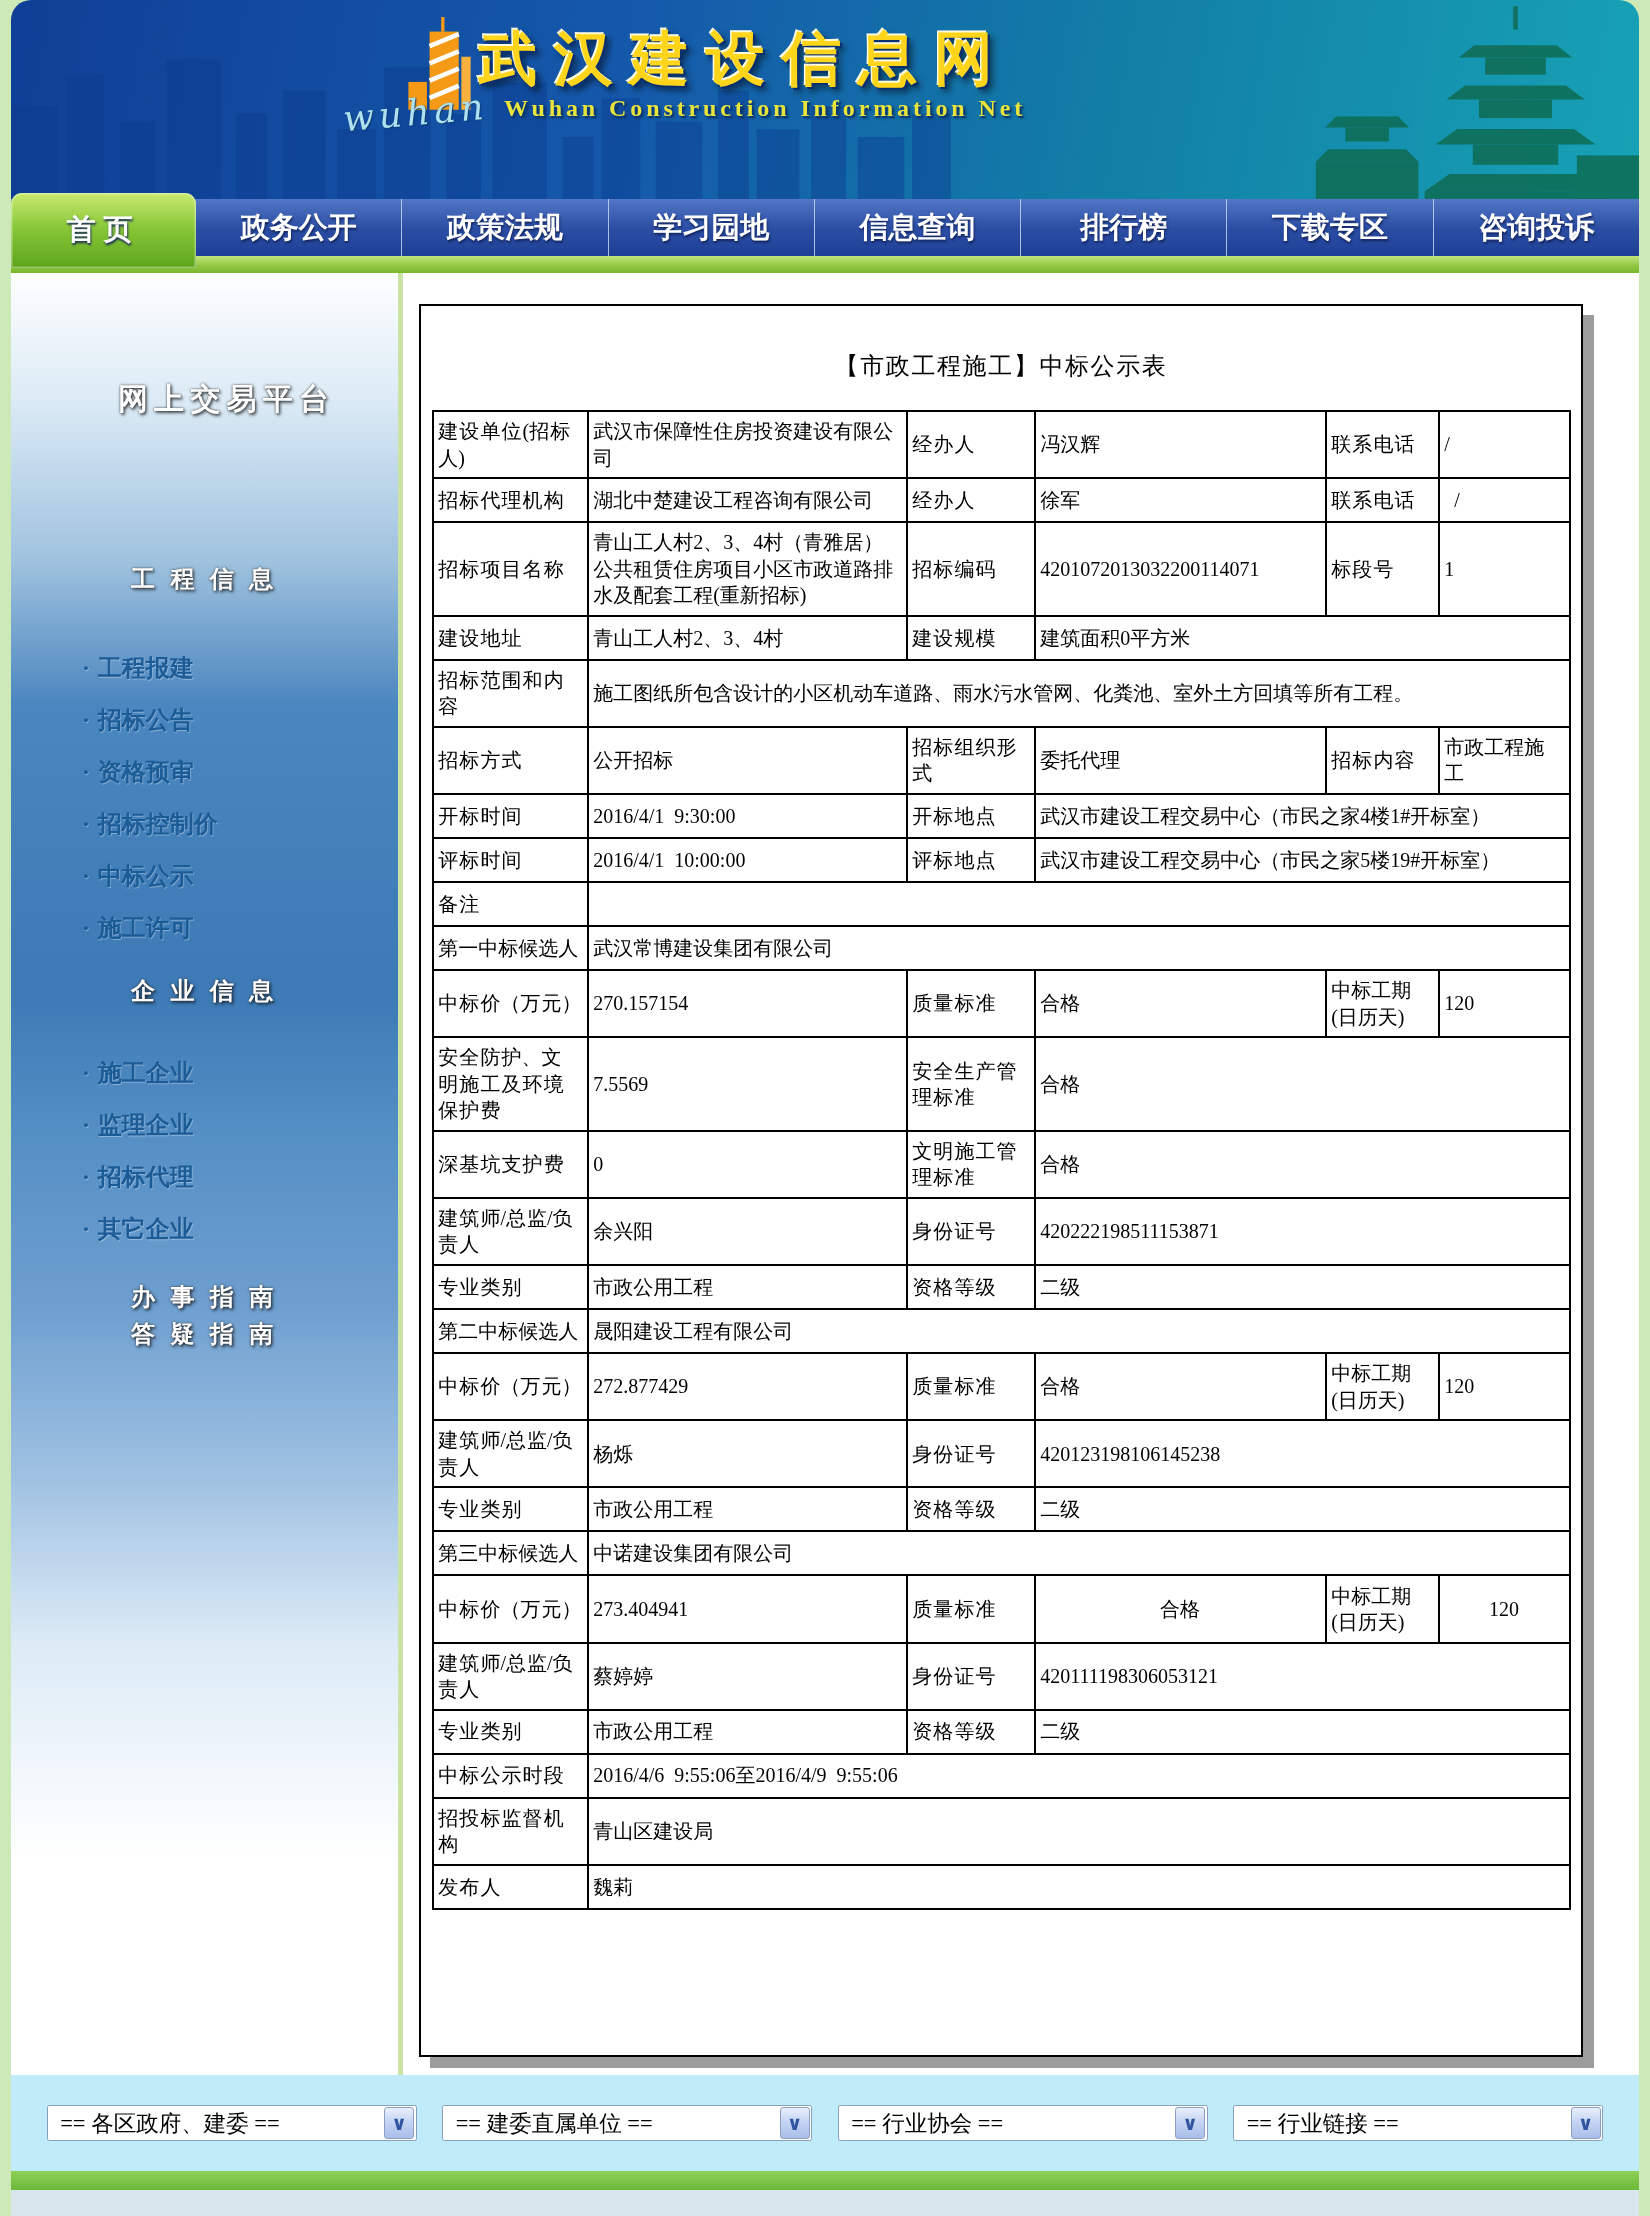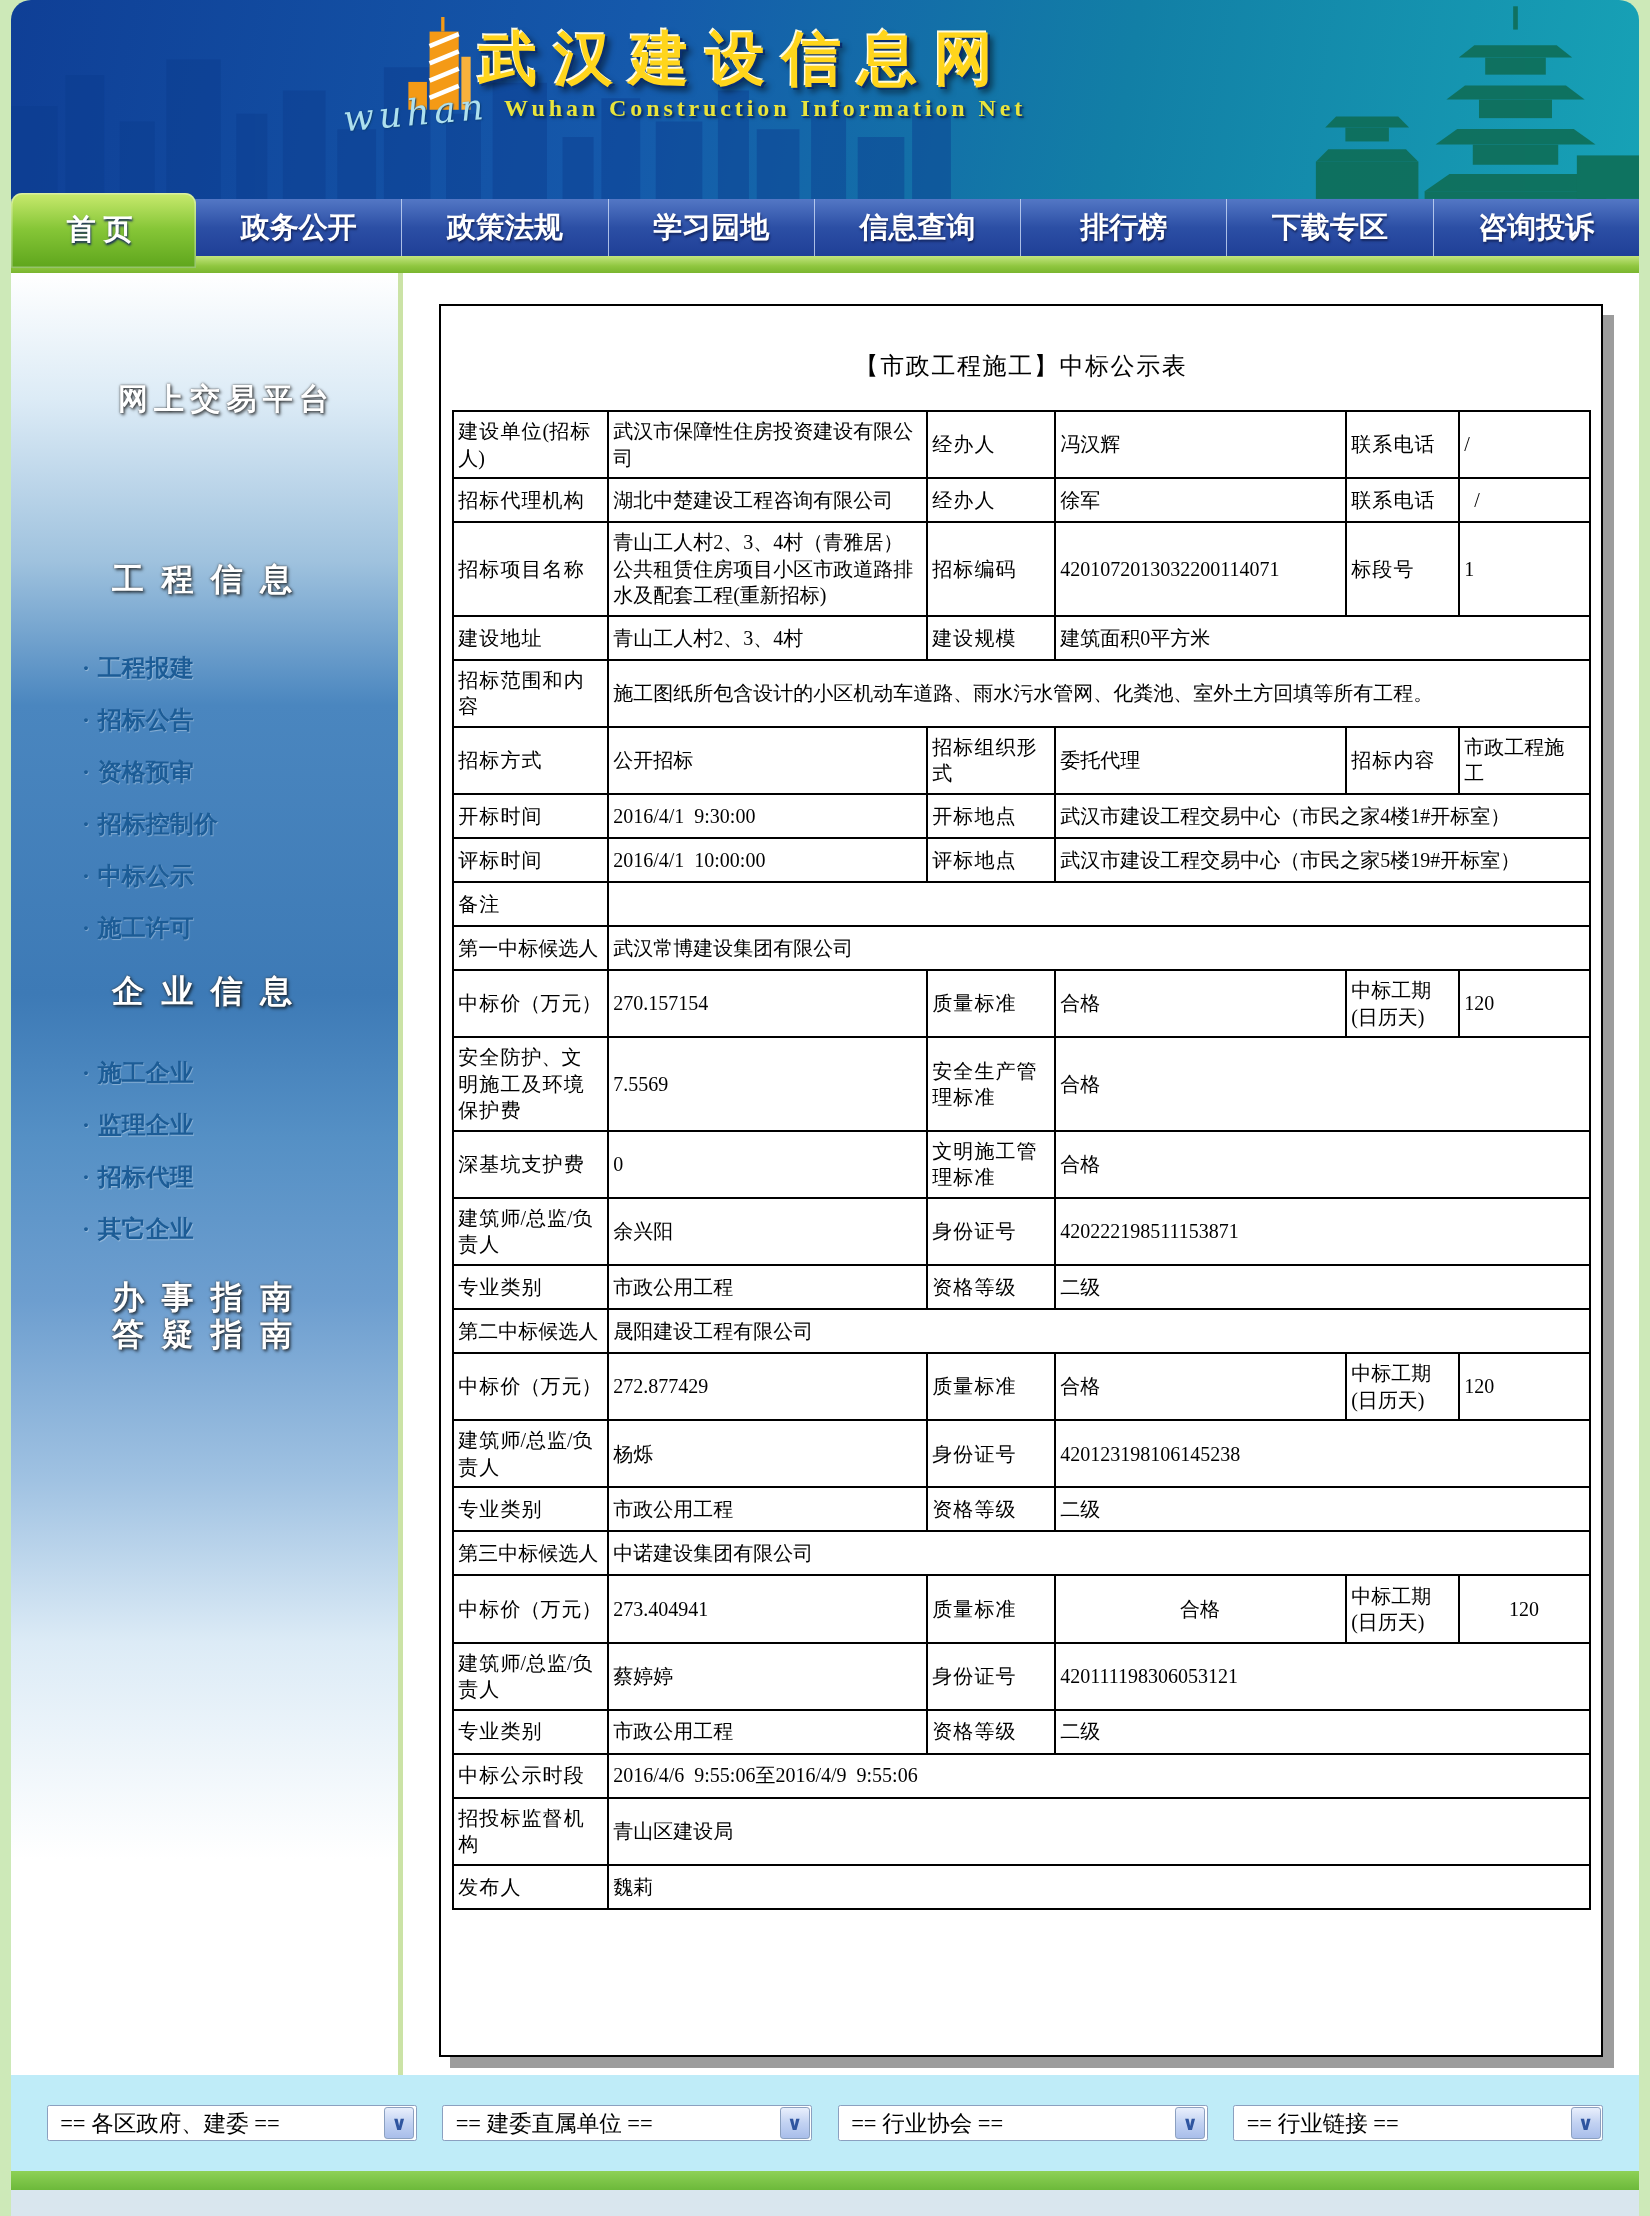--- a/index.html
+++ b/index.html
@@ -36,36 +36,36 @@
     border-radius:11px 11px 0 0;box-shadow:inset 0 0 0 1.6px rgba(255,255,255,.35);
     letter-spacing:7.8px;}
   .green-strip{height:17px;background:linear-gradient(#c3e57e,#8fc63f 60%,#7ab52e);
     position:relative;z-index:2;}
 
   
   .main{display:flex;background:#ffffff;min-height:1802px;}
   .sidebar{flex:0 0 387px;border-right:5.4px solid #cbe3a6;text-align:center;
     background:linear-gradient(180deg,#ffffff 0%,#dcebf6 7%,#9fc2de 16%,#4a86bf 24%,
       #3d7ab6 40%,#5590c5 48%,#6d9ecf 57%,#a0c2e2 67%,#dcebf6 76%,#ffffff 88%,#ffffff 100%);}
-  .side-head{height:37px;line-height:37px;color:#fff;font-size:32px;font-weight:bold;
+  .side-head{height:37px;line-height:37px;color:#fff;font-size:24px;font-weight:bold;
     letter-spacing:4.7px;text-shadow:1.6px 2.3px 3.1px rgba(0,0,0,.65),0 0 2.3px #3a3a3a;}
   .side-platform{margin-top:107px;font-size:30px;letter-spacing:6.2px;padding-left:44px;}
   .head-project-info{margin-top:144px;}
   .head-enterprise-info{margin-top:18.6px;}
   .head-service-guide{margin-top:24px;}
   .head-qa-guide{}
   .items-project-info{margin-top:44px;}
   .items-enterprise-info{margin-top:37px;}
   .side-item{height:52px;line-height:52px;text-align:left;padding-left:71px;
     color:#1c5c96;font-size:24px;font-weight:bold;cursor:pointer;
     text-shadow:0.8px 0.8px 0.8px rgba(255,255,255,.35);}
   .side-item .dot{margin-right:7.8px;}
 
   .content{flex:1;position:relative;background:#fff;}
-  .panel{position:absolute;left:36px;top:31px;width:1164px;min-height:1753px;
+  .panel{position:absolute;left:16px;top:31px;width:1164px;min-height:1753px;
     box-sizing:border-box;background:#fff;border:2.3px solid #000;
     box-shadow:11px 11px 0 #9c9c9c;}
   .panel-title{text-align:center;font-size:24px;color:#000;margin:44px 0 28px 0;
     letter-spacing:1.6px;}
 
   table.bid{border-collapse:collapse;table-layout:fixed;width:1137px;margin:0 auto 36px auto;}
   table.bid td{border:2.3px solid #000;font-size:20px;line-height:1.32;color:#000;
     padding:6.2px 4.7px;vertical-align:middle;height:44px;box-sizing:border-box;}
   td.lab{text-align:left;word-spacing:-3.9px;}
   td.val{text-align:left;white-space:pre-wrap;overflow-wrap:anywhere;}

